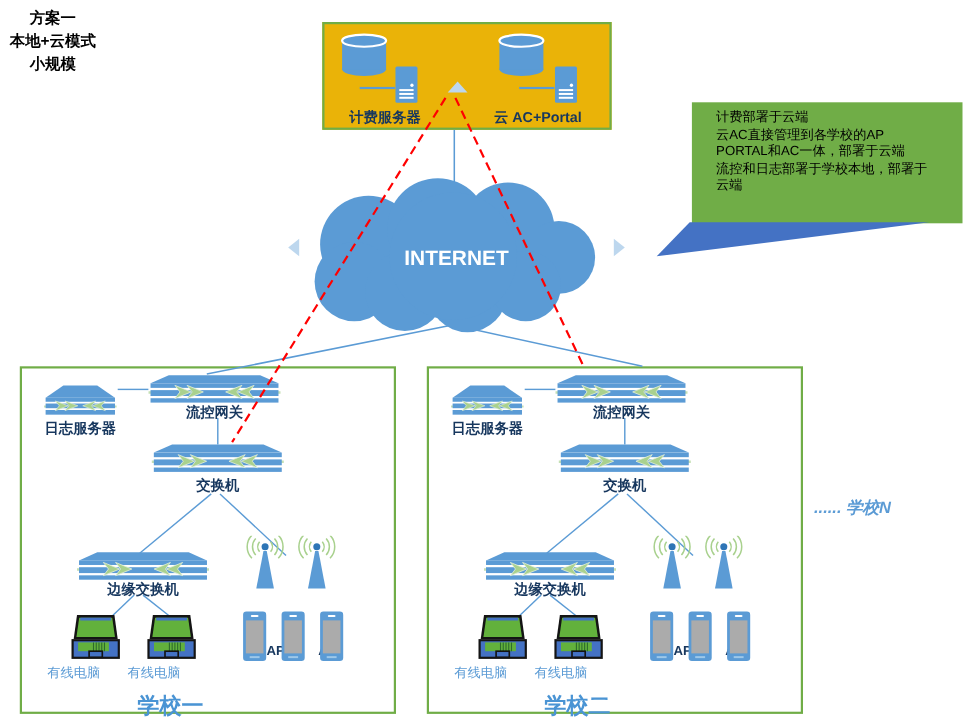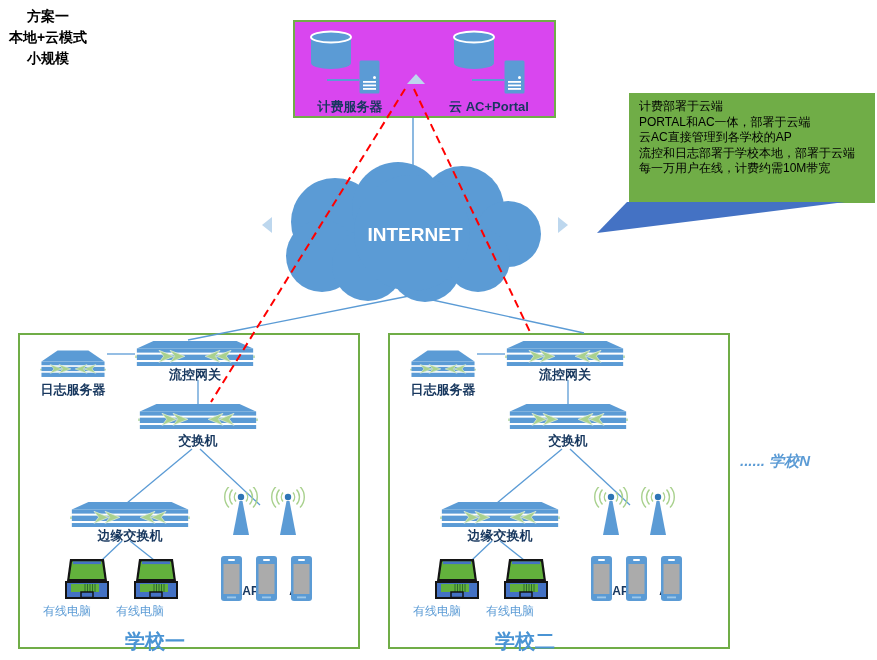--- a/index.html
+++ b/index.html
@@ -10,26 +10,26 @@
   
   .plan-title{left:0;top:6px;width:96px;text-align:center;color:#000000;font-weight:bold;
               font-size:14px;line-height:21px;}
   .dev-label{position:absolute;text-align:center;color:#17375E;font-weight:bold;font-size:13px;}
   .ap-label{position:absolute;text-align:right;color:#17375E;font-weight:bold;font-size:12px;margin-top:46px;}
   .pc-label{position:absolute;text-align:left;color:#5B9BD5;font-size:12px;}
   .school-name{position:absolute;text-align:left;color:#4A94D4;font-weight:bold;font-size:20px;}
   .more-schools{left:740px;top:452px;width:130px;color:#5B9BD5;font-weight:bold;font-size:15px;font-style:italic;}
   
   .cloud-box{left:293px;top:20px;width:263px;height:98px;border:2px solid #70AD47;
-             box-sizing:border-box;background:#d946ef;}
+             box-sizing:border-box;background:#eab308;}
   .school-box{top:333px;width:342px;height:316px;border:2px solid #70AD47;box-sizing:border-box;
               background:transparent;}
   #school-1{left:18px;} #school-2{left:388px;}
   .callout{left:629px;top:93px;width:246px;height:110px;background:#70AD47;box-sizing:border-box;
-           padding:6px 10px;color:#000;font-size:12px;line-height:15.5px;}
+           padding:6px 22px;color:#000;font-size:12px;line-height:15.5px;}
   .hline{position:absolute;height:2px;background:#5B9BD5;}
   .up-tri{position:absolute;width:0;height:0;border-left:9px solid transparent;
           border-right:9px solid transparent;border-bottom:10px solid #BDD7EE;}
   .overlay{left:0;top:0;pointer-events:none;}
 </style>
 </head>
 <body>
 
 <svg width="0" height="0" style="position:absolute" aria-hidden="true">
   <defs>
@@ -128,24 +128,23 @@
         <use href="#sym-tower"></use>
       </svg>
     <div class="hline" style="left:177px;top:57px;width:32px"></div>
     <div class="dev-label" style="left:139px;top:76px;width:110px">云 AC+Portal</div>
 
     <div class="up-tri" style="left:112px;top:52px"></div>
   </div>
 
   <div class="abs callout">
     <div>计费部署于云端</div>
+    <div>云AC直接管理到各学校的AP</div>
     <div>PORTAL和AC一体，部署于云端</div>
-    <div>云AC直接管理到各学校的AP</div>
     <div>流控和日志部署于学校本地，部署于云端</div>
-    <div>每一万用户在线，计费约需10M带宽</div>
   </div>
 
   <div id="school-1" class="abs school-box">
     <svg class="abs overlay" width="342" height="316">
       <g stroke="#5B9BD5" stroke-width="1.3" fill="none">
         <path d="M87,19 H115"></path>
           <path d="M178,45 V69"></path>
         <path d="M172,114 L107,168"></path>
           <path d="M180,114 L240,170"></path>
         <path d="M102,206 L82,225"></path>

